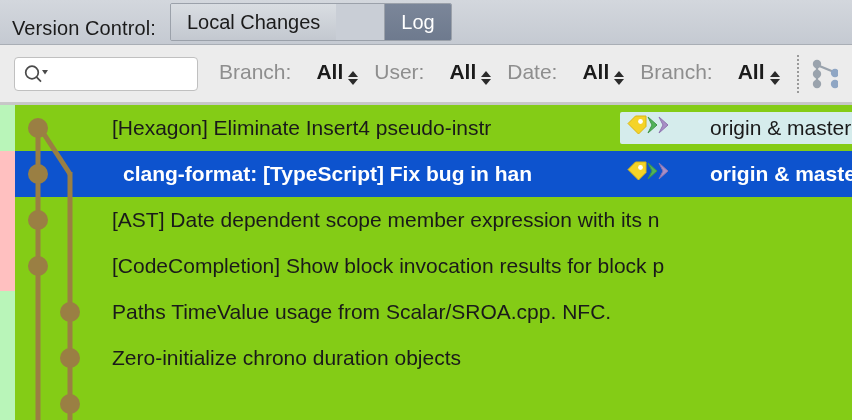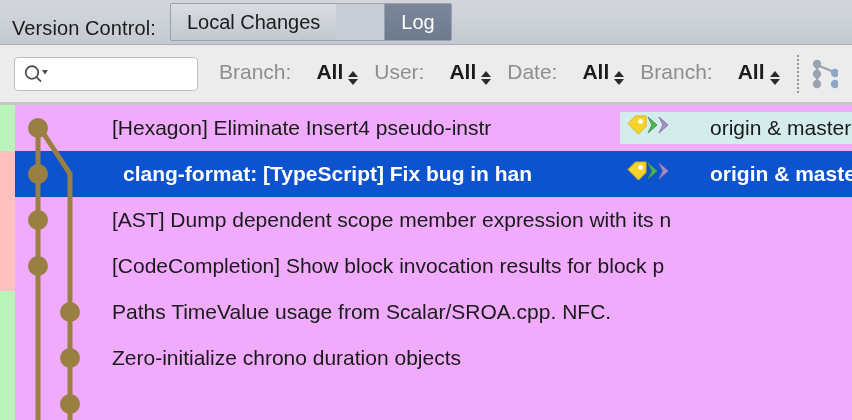--- a/index.html
+++ b/index.html
@@ -163,21 +163,21 @@
     width: 36px; height: 40px;
     cursor: default;
   }
 
   
   .loglist {
     position: absolute;
     left: 0; top: 103px;
     width: 852px;
     height: 317px;
-    background: #f0abfc;
+    background: #84cc16;
     overflow: hidden;
   }
   .gutter {
     position: absolute;
     left: 0; top: 0;
     width: 15px;
     height: 100%;
     z-index: 3;
   }
   .gutter-seg {
@@ -375,21 +375,21 @@
               <circle cx="14.5" cy="7.5" r="2.4" fill="#ffffff"></circle>
               <path d="M22 3 L31 11 L22 19 L26 11 Z" fill="#51b35a" stroke="#3f9648" stroke-width="1"></path>
               <path d="M33 3 L42 11 L33 19 L37 11 Z" fill="#a88fc6" stroke="#8f74b0" stroke-width="1"></path>
             </svg>
           </span>
           <span class="reftext">origin &amp; master</span>
         </span>
       </div>
 
       <div class="row">
-        <span class="msg">[AST] Dump dependent scope member expression with its n</span>
+        <span class="msg">[AST] Date dependent scope member expression with its n</span>
       </div>
 
       <div class="row">
         <span class="msg">[CodeCompletion] Show block invocation results for block p</span>
       </div>
 
 
       <div class="row">
         <span class="msg">Paths TimeValue usage from Scalar/SROA.cpp. NFC.</span>
       </div>

